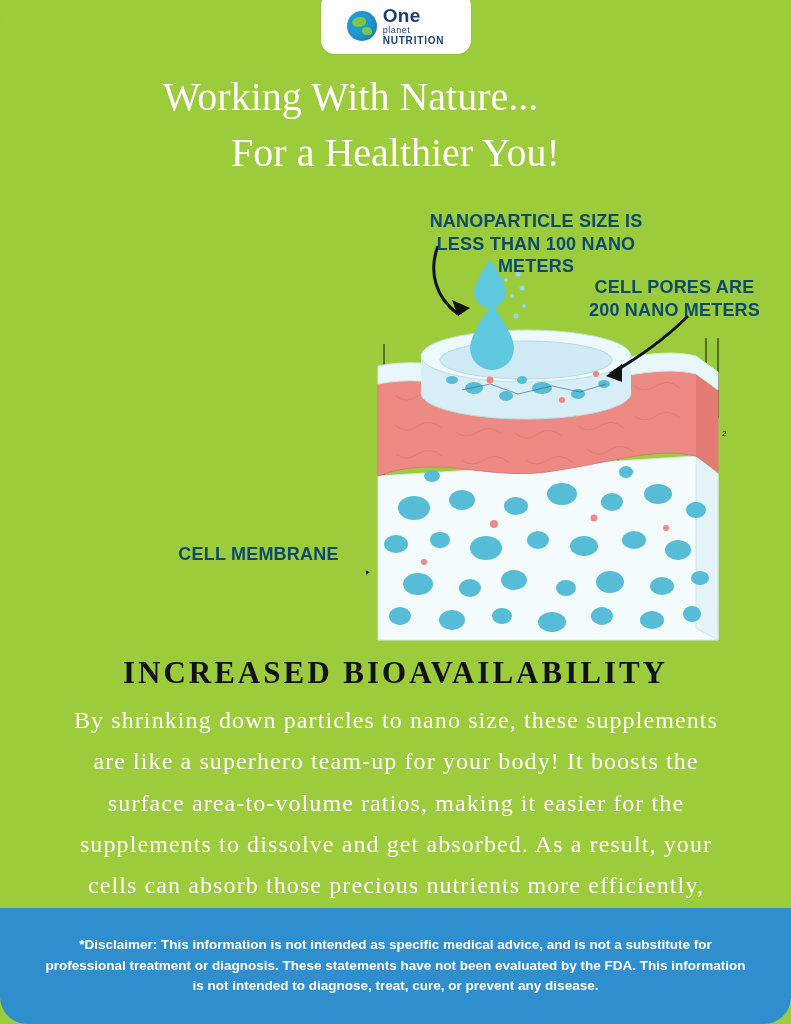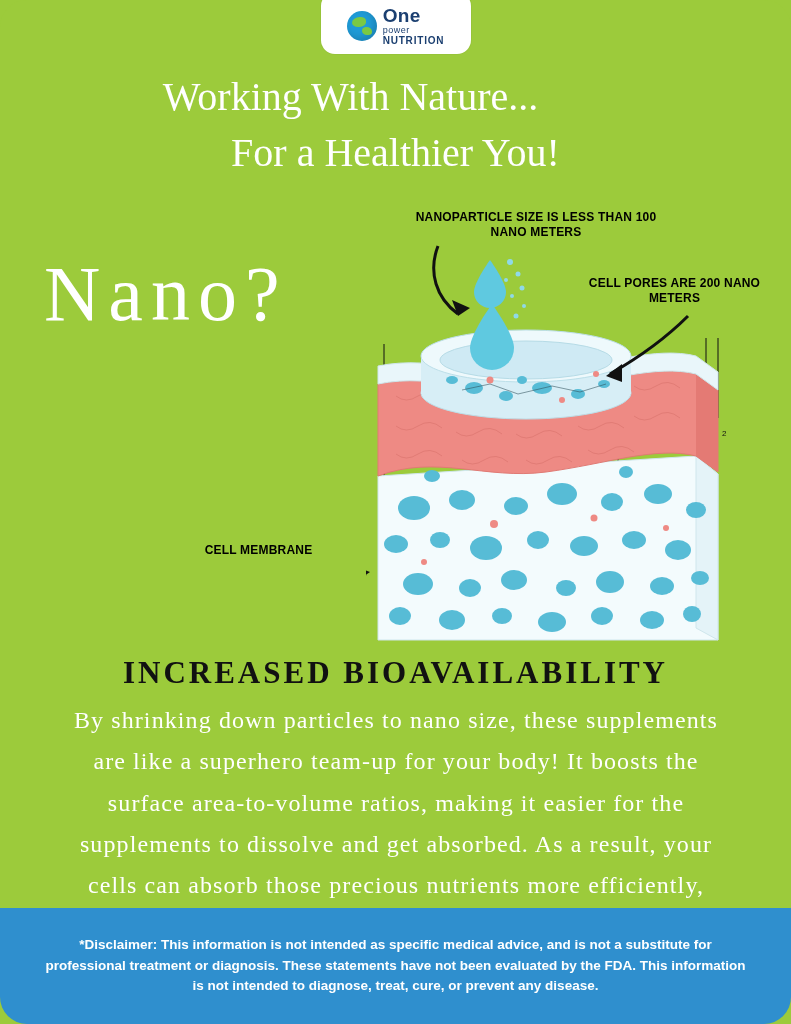--- a/index.html
+++ b/index.html
@@ -134,22 +134,22 @@
   
   .diagram {
     position: absolute;
     left: 366px;
     top: 188px;
     width: 420px;
     height: 460px;
   }
   .callout {
     position: absolute;
-    color: #000000;
-    font-size: 12px;
+    color: #0c4a6e;
+    font-size: 18px;
     font-weight: bold;
     letter-spacing: .2px;
     line-height: 1.25;
   }
   .callout-np {
     left: 45px;
     top: 22px;
     width: 250px;
     text-align: center;
   }
@@ -219,33 +219,32 @@
 </head>
 <body>
 
 <div class="page">
 
   <div class="logo-wrap">
     <div class="logo-inner">
       <div class="logo-globe"></div>
       <div class="logo-text">
         <span class="logo-one">One</span>
-        <span class="logo-planet">power</span>
+        <span class="logo-planet">planet</span>
         <span class="logo-nutrition">NUTRITION</span>
       </div>
     </div>
   </div>
 
   <div class="headline">
     <span class="l1">Working With Nature...</span>
     <span class="l2">For  a Healthier You!</span>
   </div>
 
   <div class="why-nano">
-    <span class="w2">Nano?</span>
   </div>
 
   <div class="diagram">
 
     <svg width="420" height="460" viewBox="0 0 420 460">
 
       <g stroke="#111111" stroke-width="1" fill="none">
         <line x1="18" y1="156" x2="18" y2="300"></line>
         <line x1="70" y1="156" x2="70" y2="262"></line>
         <line x1="120" y1="152" x2="120" y2="200"></line>

